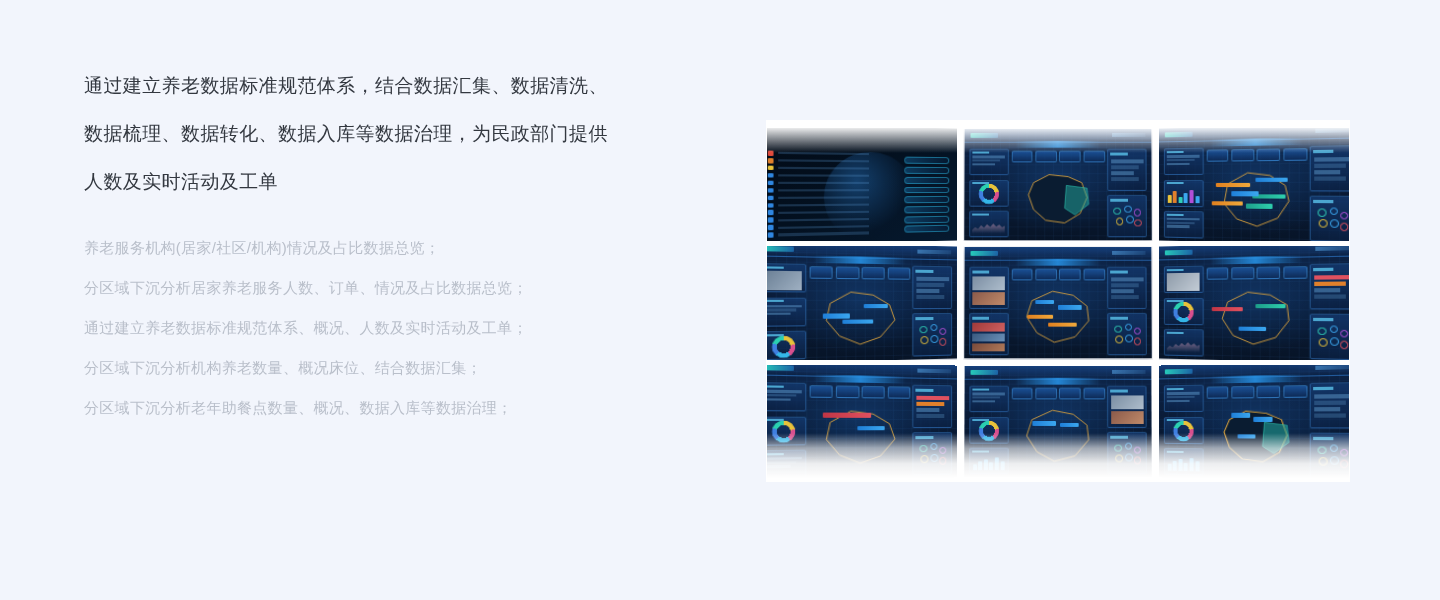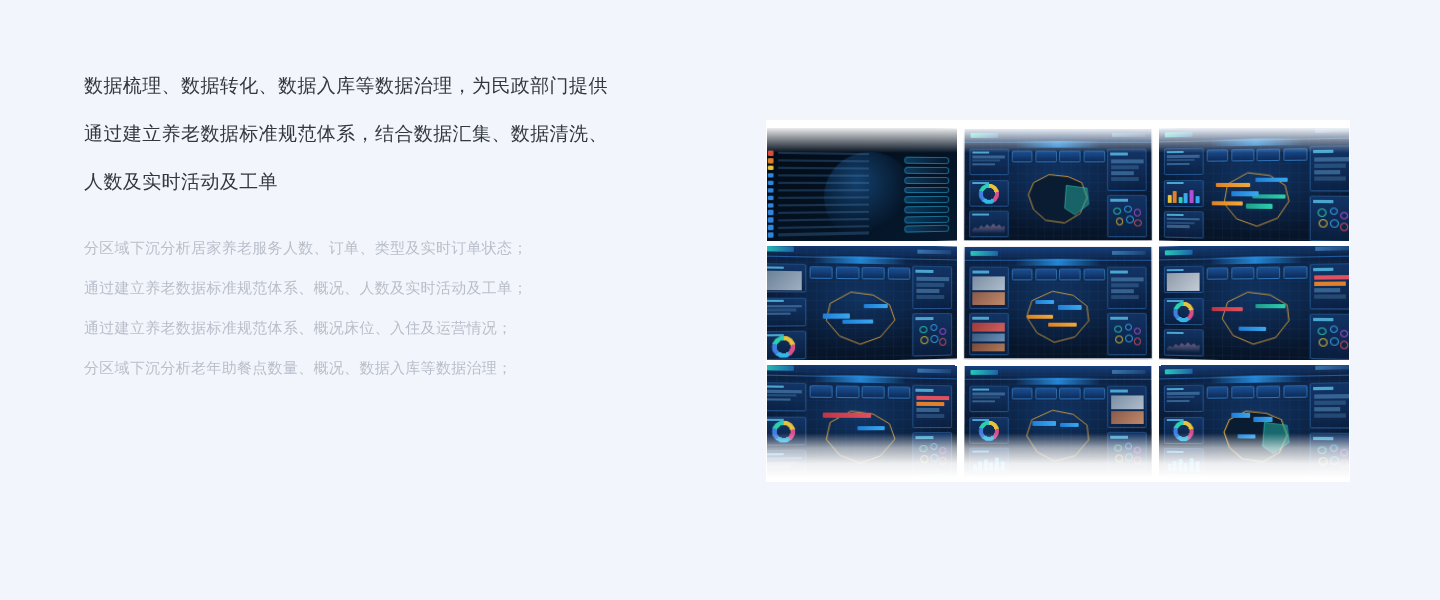--- a/index.html
+++ b/index.html
@@ -275,29 +275,30 @@
     pointer-events: none;
   }
   .cell-top .curve-top { display: block; }
 </style>
 </head>
 <body>
 
 <div class="text-col">
 
   <div>
+    <div class="heading">通过建立养老数据标准规范体系，结合数据汇集、数据清洗、</div>
     <div class="heading">数据梳理、数据转化、数据入库等数据治理，为民政部门提供</div>
-    <div class="heading">通过建立养老数据标准规范体系，结合数据汇集、数据清洗、</div>
     <div class="heading">人数及实时活动及工单</div>
   </div>
 
   <ul class="bullets">
-    <li class="bullet-line">分区域下沉分析居家养老服务人数、订单、类型及实时订单状态；</li>
+    <li class="bullet-line">养老服务机构(居家/社区/机构)情况及占比数据总览；</li>
+    <li class="bullet-line">分区域下沉分析居家养老服务人数、订单、情况及占比数据总览；</li>
     <li class="bullet-line">通过建立养老数据标准规范体系、概况、人数及实时活动及工单；</li>
-    <li class="bullet-line">通过建立养老数据标准规范体系、概况床位、入住及运营情况；</li>
+    <li class="bullet-line">分区域下沉分析机构养老数量、概况床位、结合数据汇集；</li>
     <li class="bullet-line">分区域下沉分析老年助餐点数量、概况、数据入库等数据治理；</li>
   </ul>
 </div>
 
 <div class="collage">
   <div class="grid">
 
     <div class="cell col-l cell-top">
       <div class="panel">
         <div class="darkpanel">

